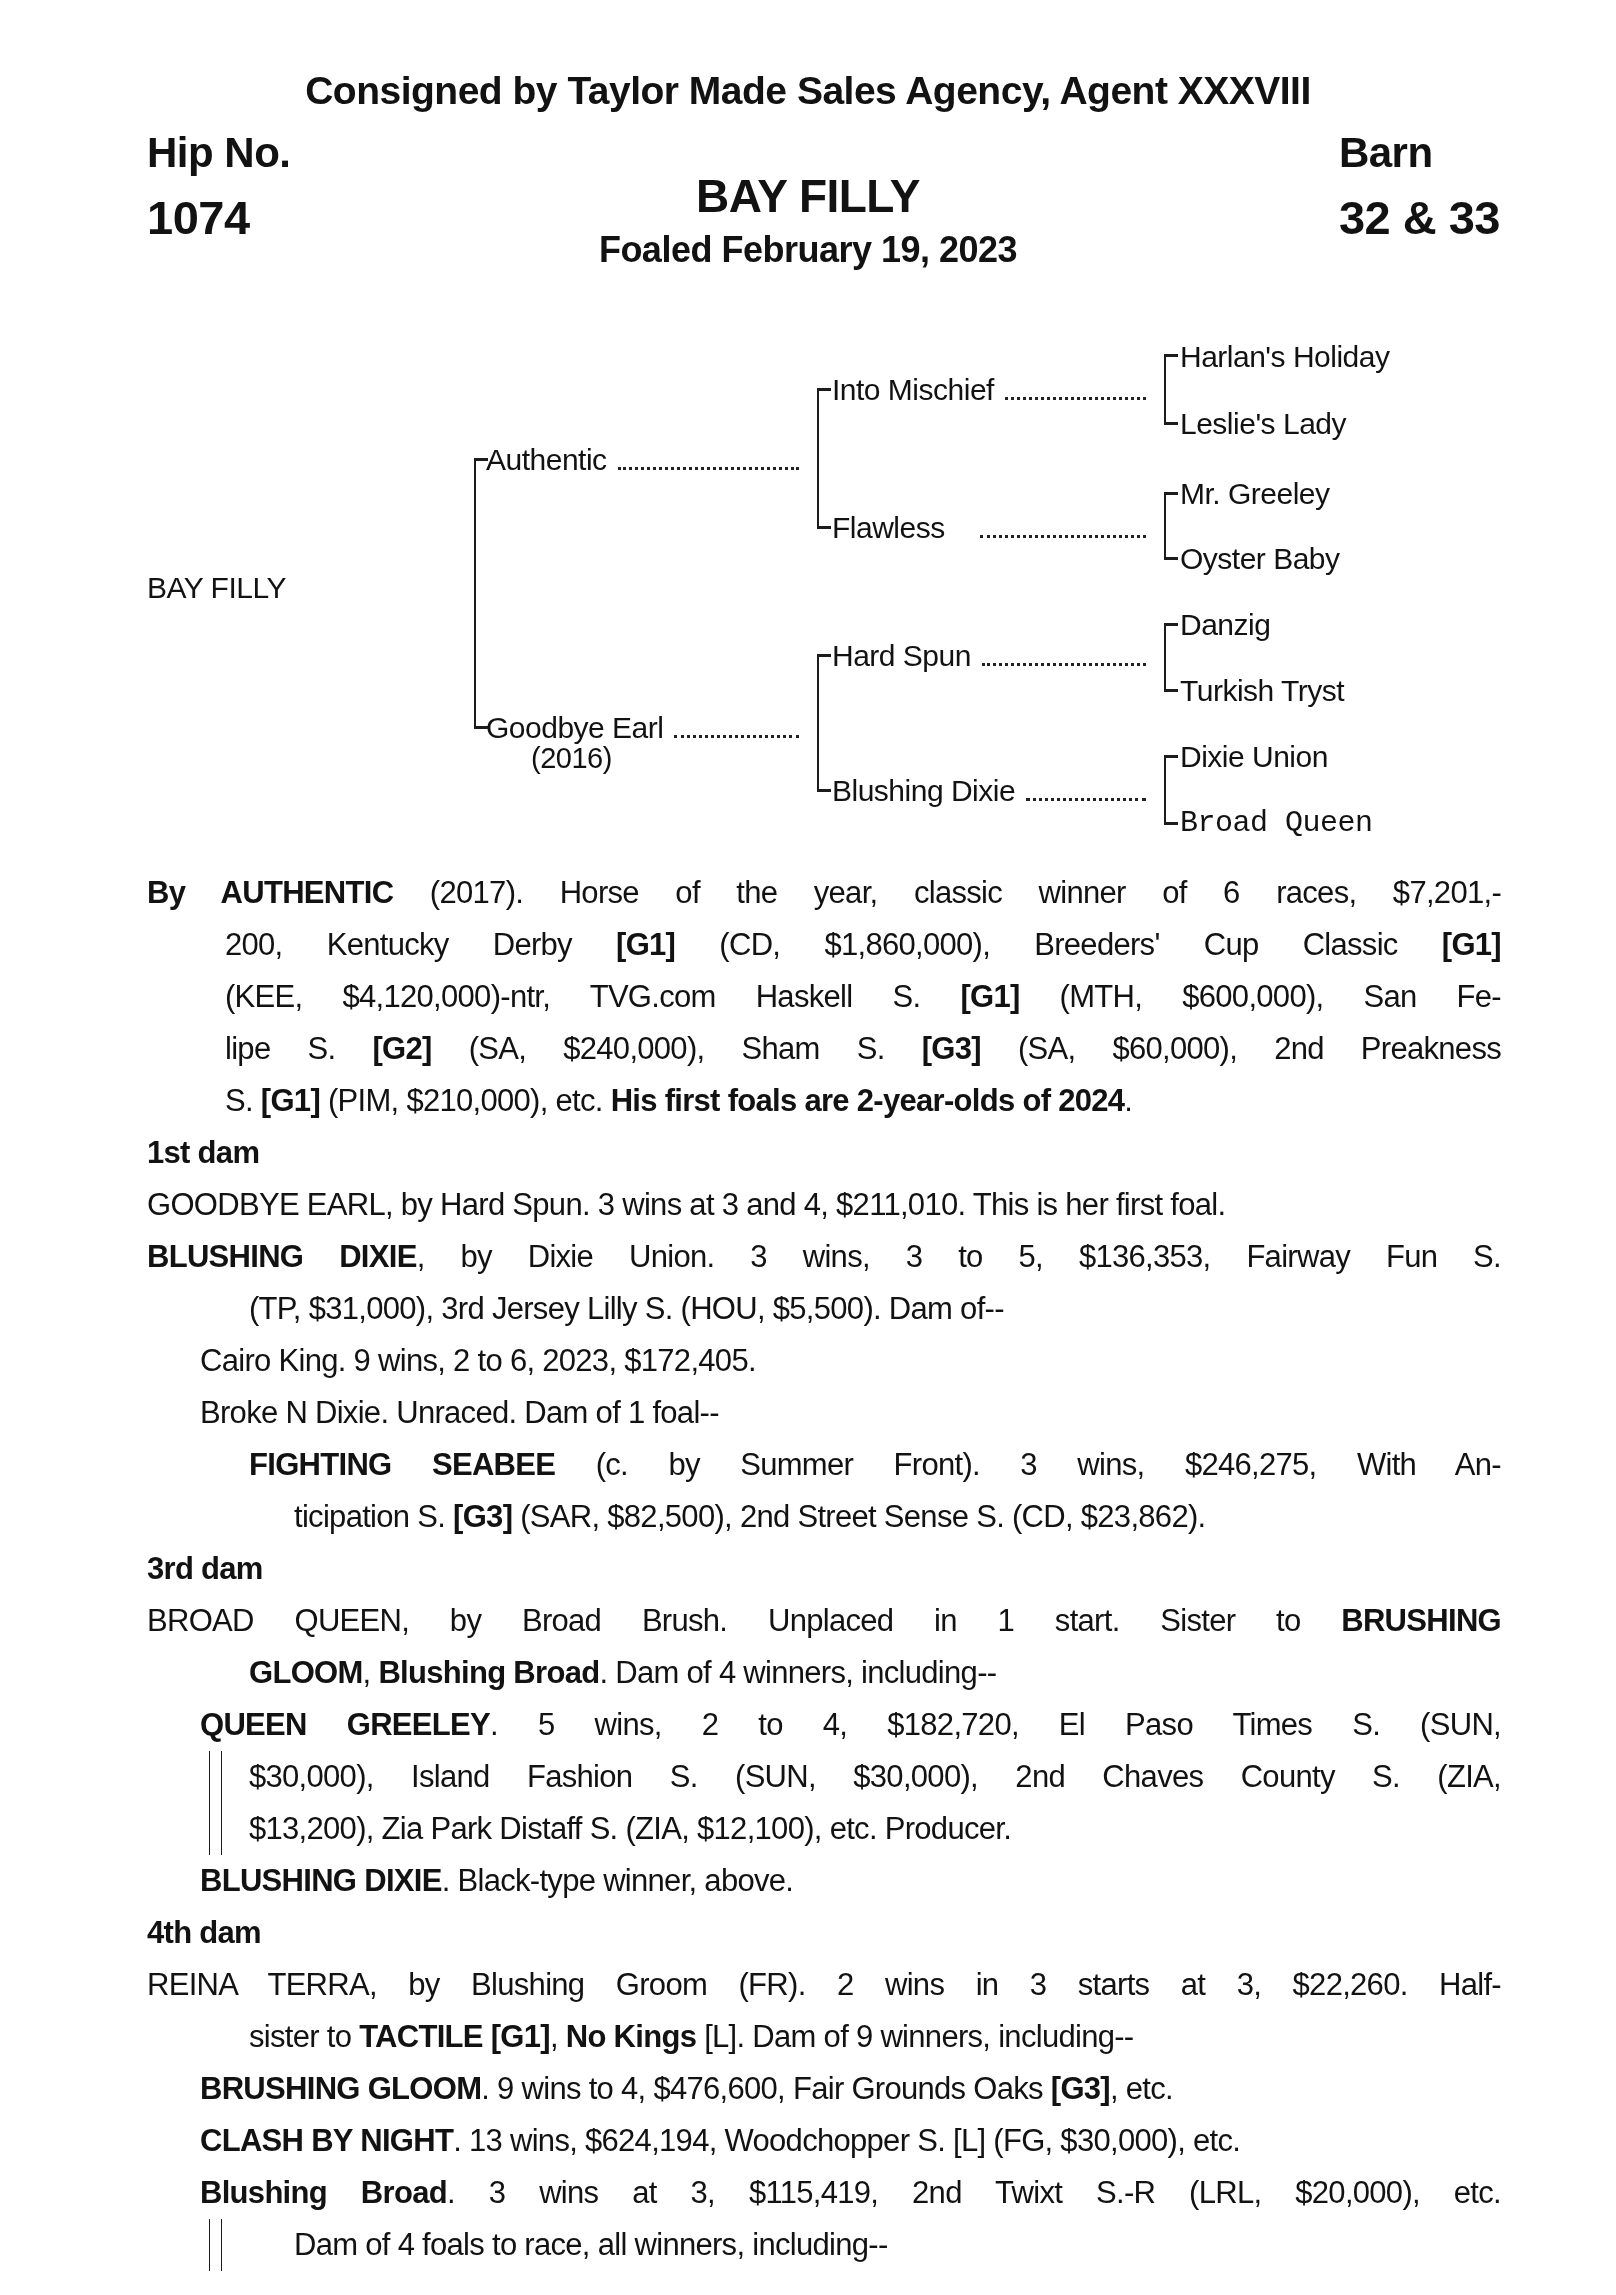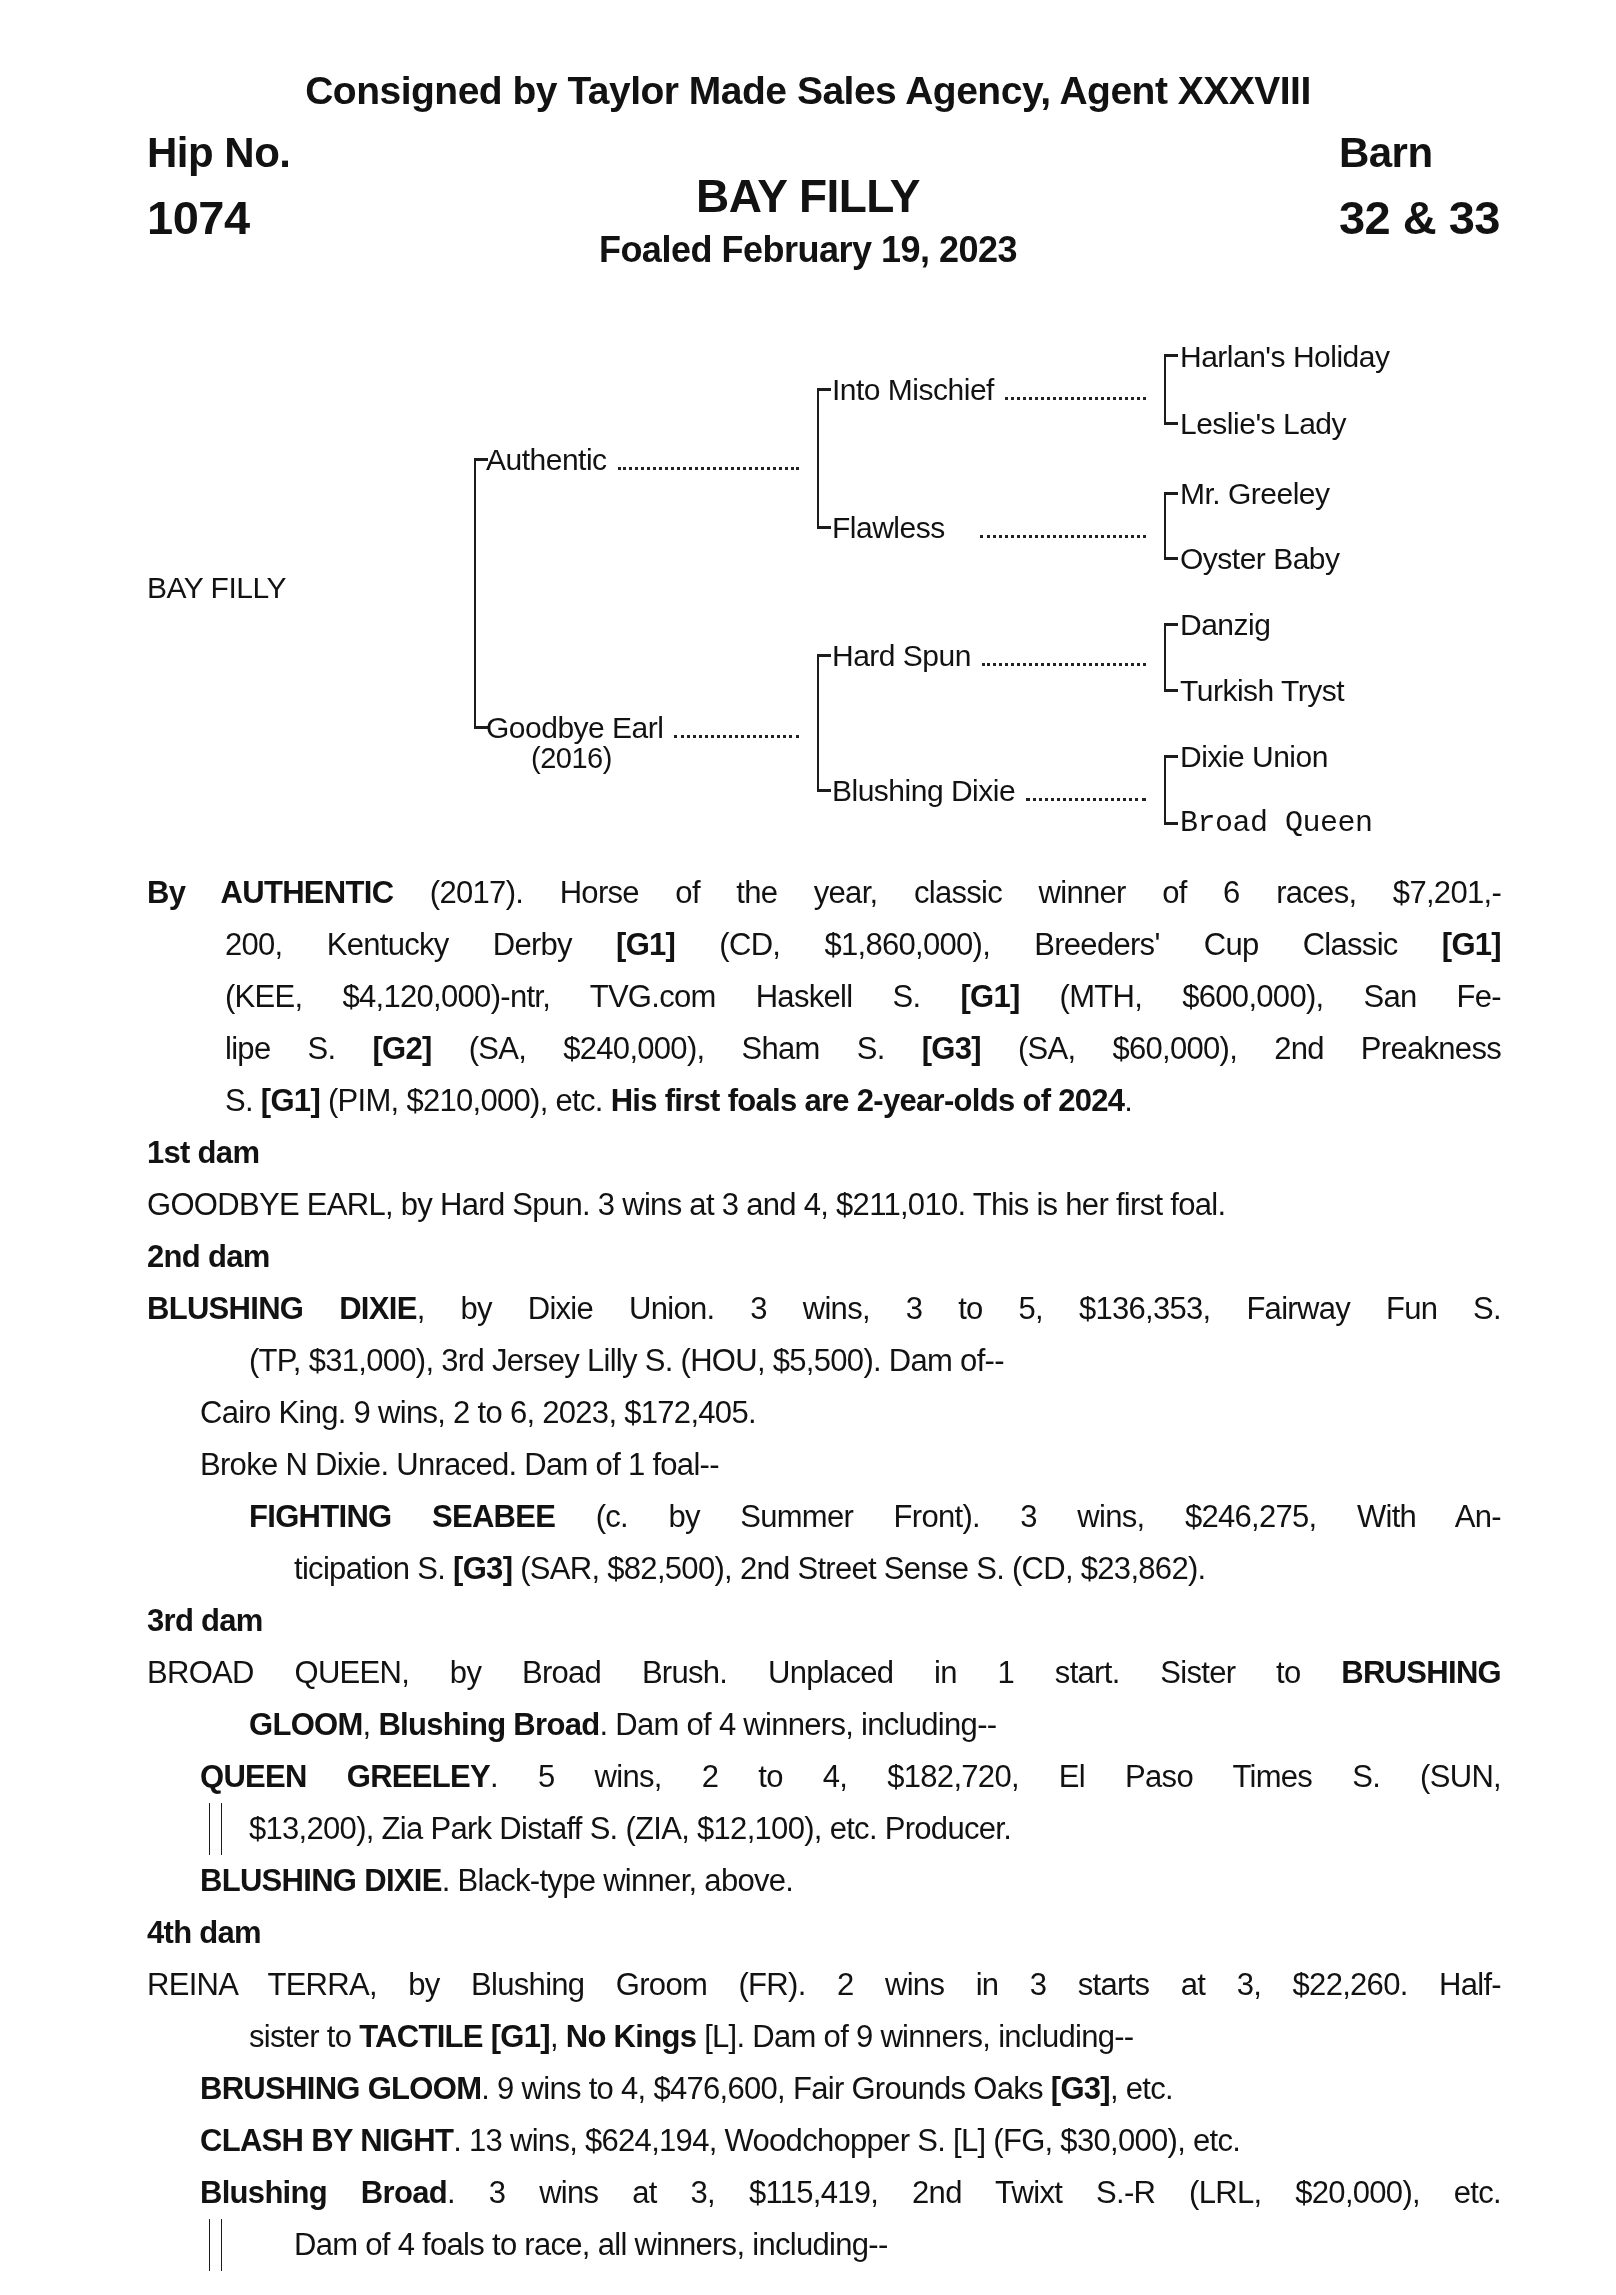--- a/index.html
+++ b/index.html
@@ -171,31 +171,31 @@
   </div>
 
   <div id="catalog-text">
       <div class="bl ind-f jl"><span class="b">By AUTHENTIC</span><span> (2017). Horse of the year, classic winner of 6 races, $7,201,-</span></div>
       <div class="bl ind-by jl"><span>200, Kentucky Derby </span><span class="b">[G1]</span><span> (CD, $1,860,000), Breeders' Cup Classic </span><span class="b">[G1]</span></div>
       <div class="bl ind-by jl"><span>(KEE, $4,120,000)-ntr, TVG.com Haskell S. </span><span class="b">[G1]</span><span> (MTH, $600,000), San Fe-</span></div>
       <div class="bl ind-by jl"><span>lipe S. </span><span class="b">[G2]</span><span> (SA, $240,000), Sham S. </span><span class="b">[G3]</span><span> (SA, $60,000), 2nd Preakness</span></div>
       <div class="bl ind-by"><span>S. </span><span class="b">[G1]</span><span> (PIM, $210,000), etc. </span><span class="b">His first foals are 2-year-olds of 2024</span><span>.</span></div>
       <div class="bl ind-f"><span class="b">1st dam</span></div>
       <div class="bl ind-f"><span>GOODBYE EARL, by Hard Spun. 3 wins at 3 and 4, $211,010. This is her first foal.</span></div>
-      <div class="bl ind-f"><span class="b">2nd dam</span></div>
       <div class="bl ind-f jl"><span class="b">BLUSHING DIXIE</span><span>, by Dixie Union. 3 wins, 3 to 5, $136,353, Fairway Fun S.</span></div>
       <div class="bl ind-i2"><span>(TP, $31,000), 3rd Jersey Lilly S. (HOU, $5,500). Dam of--</span></div>
       <div class="bl ind-i1"><span>Cairo King. 9 wins, 2 to 6, 2023, $172,405.</span></div>
       <div class="bl ind-i1"><span>Broke N Dixie. Unraced. Dam of 1 foal--</span></div>
       <div class="bl ind-i2 jl"><span class="b">FIGHTING SEABEE</span><span> (c. by Summer Front). 3 wins, $246,275, With An-</span></div>
       <div class="bl ind-i3"><span>ticipation S. </span><span class="b">[G3]</span><span> (SAR, $82,500), 2nd Street Sense S. (CD, $23,862).</span></div>
       <div class="bl ind-f"><span class="b">3rd dam</span></div>
       <div class="bl ind-f jl"><span>BROAD QUEEN, by Broad Brush. Unplaced in 1 start. Sister to </span><span class="b">BRUSHING</span></div>
       <div class="bl ind-i2"><span class="b">GLOOM</span><span>, </span><span class="b">Blushing Broad</span><span>. Dam of 4 winners, including--</span></div>
       <div class="bl ind-i1 jl"><span class="b">QUEEN GREELEY</span><span>. 5 wins, 2 to 4, $182,720, El Paso Times S. (SUN,</span></div>
+      <div class="bl ind-i2 jl"><span class="bar bar-a"></span><span>$30,000), Island Fashion S. (SUN, $30,000), 2nd Chaves County S. (ZIA,</span></div>
       <div class="bl ind-i2"><span class="bar bar-a"></span><span>$13,200), Zia Park Distaff S. (ZIA, $12,100), etc. Producer.</span></div>
       <div class="bl ind-i1"><span class="b">BLUSHING DIXIE</span><span>. Black-type winner, above.</span></div>
       <div class="bl ind-f"><span class="b">4th dam</span></div>
       <div class="bl ind-f jl"><span>REINA TERRA, by Blushing Groom (FR). 2 wins in 3 starts at 3, $22,260. Half-</span></div>
       <div class="bl ind-i2"><span>sister to </span><span class="b">TACTILE [G1]</span><span>, </span><span class="b">No Kings</span><span> [L]. Dam of 9 winners, including--</span></div>
       <div class="bl ind-i1"><span class="b">BRUSHING GLOOM</span><span>. 9 wins to 4, $476,600, Fair Grounds Oaks </span><span class="b">[G3]</span><span>, etc.</span></div>
       <div class="bl ind-i1"><span class="b">CLASH BY NIGHT</span><span>. 13 wins, $624,194, Woodchopper S. [L] (FG, $30,000), etc.</span></div>
       <div class="bl ind-i1 jl"><span class="b">Blushing Broad</span><span>. 3 wins at 3, $115,419, 2nd Twixt S.-R (LRL, $20,000), etc.</span></div>
       <div class="bl ind-i3"><span class="bar bar-a"></span><span>Dam of 4 foals to race, all winners, including--</span></div>
     </div>

